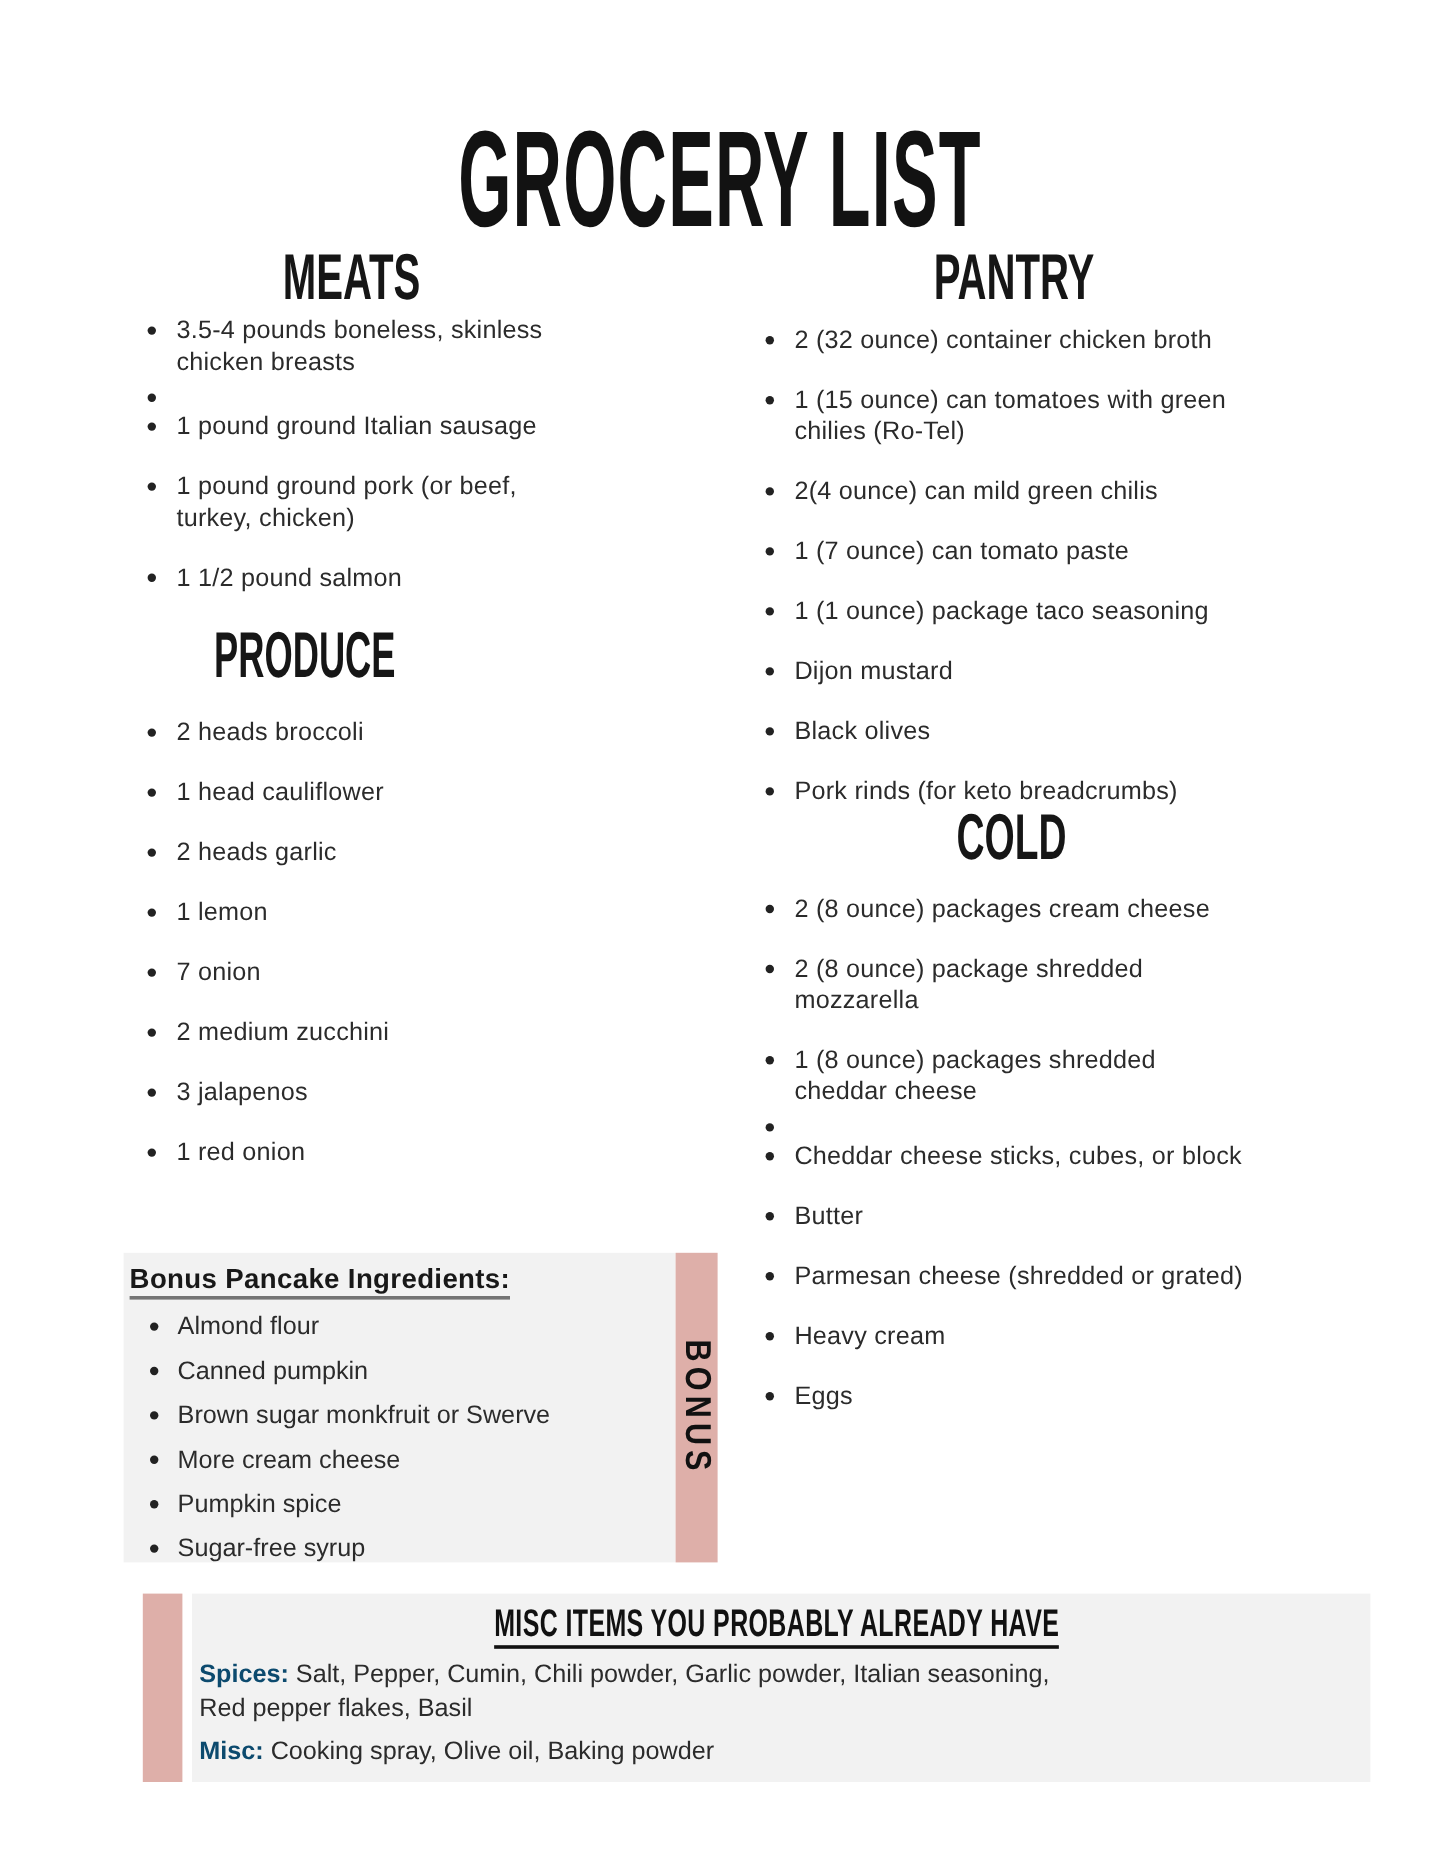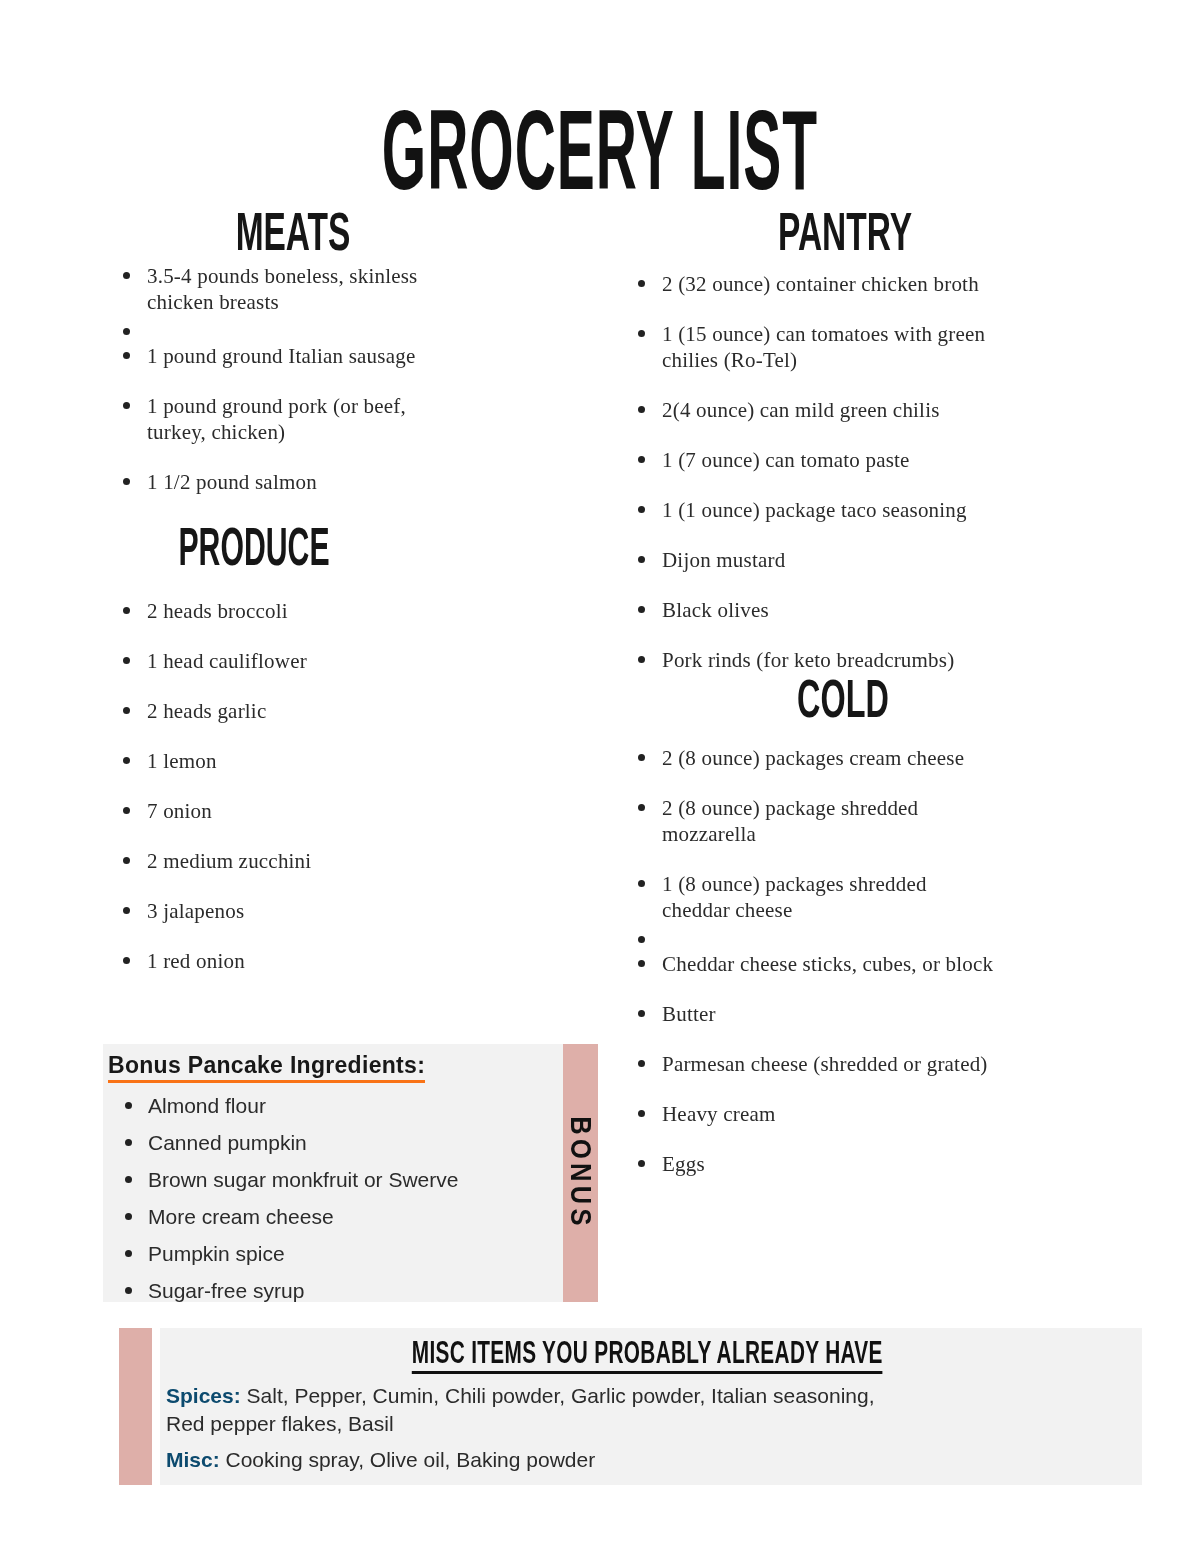--- a/index.html
+++ b/index.html
@@ -21,21 +21,21 @@
 
   h2.sec-head {
     margin:0; font-size:54px; line-height:54px; font-weight:bold; color:#161616;
     text-align:center; transform-origin:50% 50%; white-space:nowrap;
   }
   h2.head-meats   { width:416px; transform:scaleX(0.62); }
   h2.head-produce { width:338px; transform:scaleX(0.56); margin-top:15px; }
   h2.head-pantry  { width:490px; transform:scaleX(0.62); }
   h2.head-cold    { width:486px; transform:scaleX(0.60); margin-top:-26px; }
 
-  ul.items { list-style:none; margin:0; padding:0; font-size:21px; line-height:26px; letter-spacing:0.2px;font-family:Liberation Serif, serif; }
+  ul.items { list-style:none; margin:0; padding:0; font-size:21px; line-height:26px; letter-spacing:0.2px; }
   ul.items li { position:relative; padding-left:62px; margin-bottom:24px; white-space:pre-line; }
   ul.items li::before {
     content:""; position:absolute; left:38px; top:9px; width:7px; height:7px;
     border-radius:50%; background:#222222;
   }
   ul.items li.empty { height:12px; margin-top:-14px; margin-bottom:6px; }
   ul.items li.empty::before { top:3px; }
 
   ul.list-meats   { margin-top:5px; }
   ul.list-produce { margin-top:25px; }
@@ -43,21 +43,21 @@
   ul.list-cold    { margin-top:20px; }
 
   
   .bonus-box { position:absolute; left:103px; top:1008px; width:495px; height:258px; }
   .bonus-gray {
     position:absolute; left:0; top:0; width:460px; height:258px;
     background:#f2f2f2; box-sizing:border-box; padding:8px 0 0 5px;
   }
   .bonus-heading {
     display:inline-block; margin:0; font-size:23px; line-height:27px; font-weight:bold;
-    color:#181818; border-bottom:3px solid #f97316; padding-bottom:1px; letter-spacing:0.3px;
+    color:#181818; border-bottom:3px solid #737373; padding-bottom:1px; letter-spacing:0.3px;
   }
   ul.bonus-list { list-style:none; margin:10px 0 0 0; padding:0; font-size:21px; line-height:26px; }
   ul.bonus-list li { position:relative; padding-left:40px; margin-bottom:11px; white-space:pre-line; }
   ul.bonus-list li::before {
     content:""; position:absolute; left:17px; top:9px; width:7px; height:7px;
     border-radius:50%; background:#222222;
   }
   .bonus-bar {
     position:absolute; left:460px; top:0; width:35px; height:258px;
     display:flex; align-items:center; justify-content:center;

